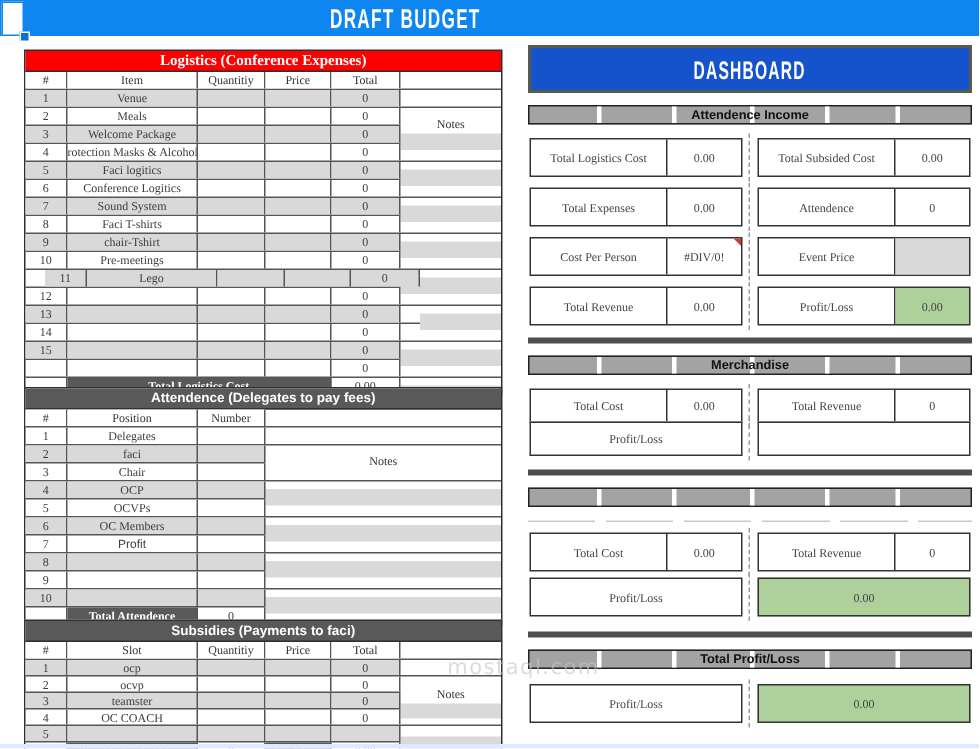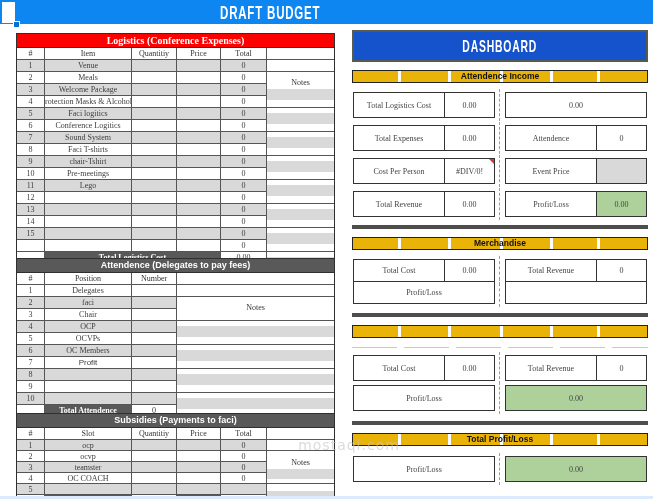--- a/index.html
+++ b/index.html
@@ -31,21 +31,21 @@
   .thead .tcell{color:#333;background:#fff;}
   .tcell.dark{background:#595959;color:#fff;font-weight:bold;}
   .tcell.sans{font-family:"Liberation Sans",sans-serif;}
 
   
   .dashboard{position:absolute;left:352px;top:30px;width:296px;}
   .dash-header{height:32px;background:#1453cb;border:2px solid #575b4d;box-sizing:border-box;
                display:flex;align-items:center;justify-content:center;}
   .dash-header span{color:#fff;font-family:"Liberation Sans",sans-serif;font-weight:bold;font-size:13px;
                letter-spacing:1px;transform:scale(.8,1.3);white-space:nowrap;}
-  .d-bar{position:relative;height:13px;background:#eab308;border:1px solid #222;box-sizing:border-box;margin-top:8px;}
+  .d-bar{position:relative;height:13px;background:#a3a3a3;border:1px solid #222;box-sizing:border-box;margin-top:8px;}
   .bar-stripe{position:absolute;top:0;bottom:0;width:3px;background:#fff;z-index:1;}
   .bar-label{position:relative;z-index:2;display:block;text-align:center;line-height:11px;
              font-family:"Liberation Sans",sans-serif;font-weight:600;font-size:8.5px;color:#111;}
   .d-statrow{display:flex;margin-top:7px;margin-left:1px;height:26px;}
   .d-statrow.small{height:23px;}
   .d-bar + .d-statrow{margin-top:9px;}
   .pair{display:flex;width:142px;border:1px solid #333;box-sizing:border-box;background:#fff;}
   .plabel{width:91px;flex-shrink:0;border-right:1px solid #333;box-sizing:border-box;
           display:flex;align-items:center;justify-content:center;font-size:8px;color:#444;
           overflow:hidden;white-space:nowrap;}
@@ -169,21 +169,21 @@
         </div>
         <div class="trow" style="height: 11px;">
           <div class="tcell" style="width: 28px;">10</div>
           <div class="tcell" style="width: 87px;">Pre-meetings</div>
           <div class="tcell" style="width: 45px;"></div>
           <div class="tcell" style="width: 44px;"></div>
           <div class="tcell" style="width: 46px;">0</div>
           <div class="tcell" style="width: 67px;"></div>
         </div>
         <div class="trow stripe" style="height: 11px;">
-          <div class="tcell" style="width: 28px;">11</div>
+          <div class="tcell" style="width: 28px; margin-left: 13px;">11</div>
           <div class="tcell" style="width: 87px;">Lego</div>
           <div class="tcell" style="width: 45px;"></div>
           <div class="tcell" style="width: 44px;"></div>
           <div class="tcell" style="width: 46px;">0</div>
           <div class="tcell" style="width: 67px;"></div>
         </div>
         <div class="trow" style="height: 11px;">
           <div class="tcell" style="width: 28px;">12</div>
           <div class="tcell" style="width: 87px;"></div>
           <div class="tcell" style="width: 45px;"></div>
@@ -379,20 +379,21 @@
           <div class="bar-stripe" style="left: 244px;"></div>
           <div class="bar-label">Attendence Income</div>
         </div>
         <div class="d-statrow">
           <div class="pair">
             <div class="plabel">Total Logistics Cost</div>
             <div class="pvalue">0.00</div>
           </div>
           <div class="pair-gap"></div>
           <div class="pair">
+            <div class="plabel">Total Subsided Cost</div>
             <div class="pvalue">0.00</div>
           </div>
         </div>
         <div class="d-statrow">
           <div class="pair">
             <div class="plabel">Total Expenses</div>
             <div class="pvalue">0.00</div>
           </div>
           <div class="pair-gap"></div>
           <div class="pair">

